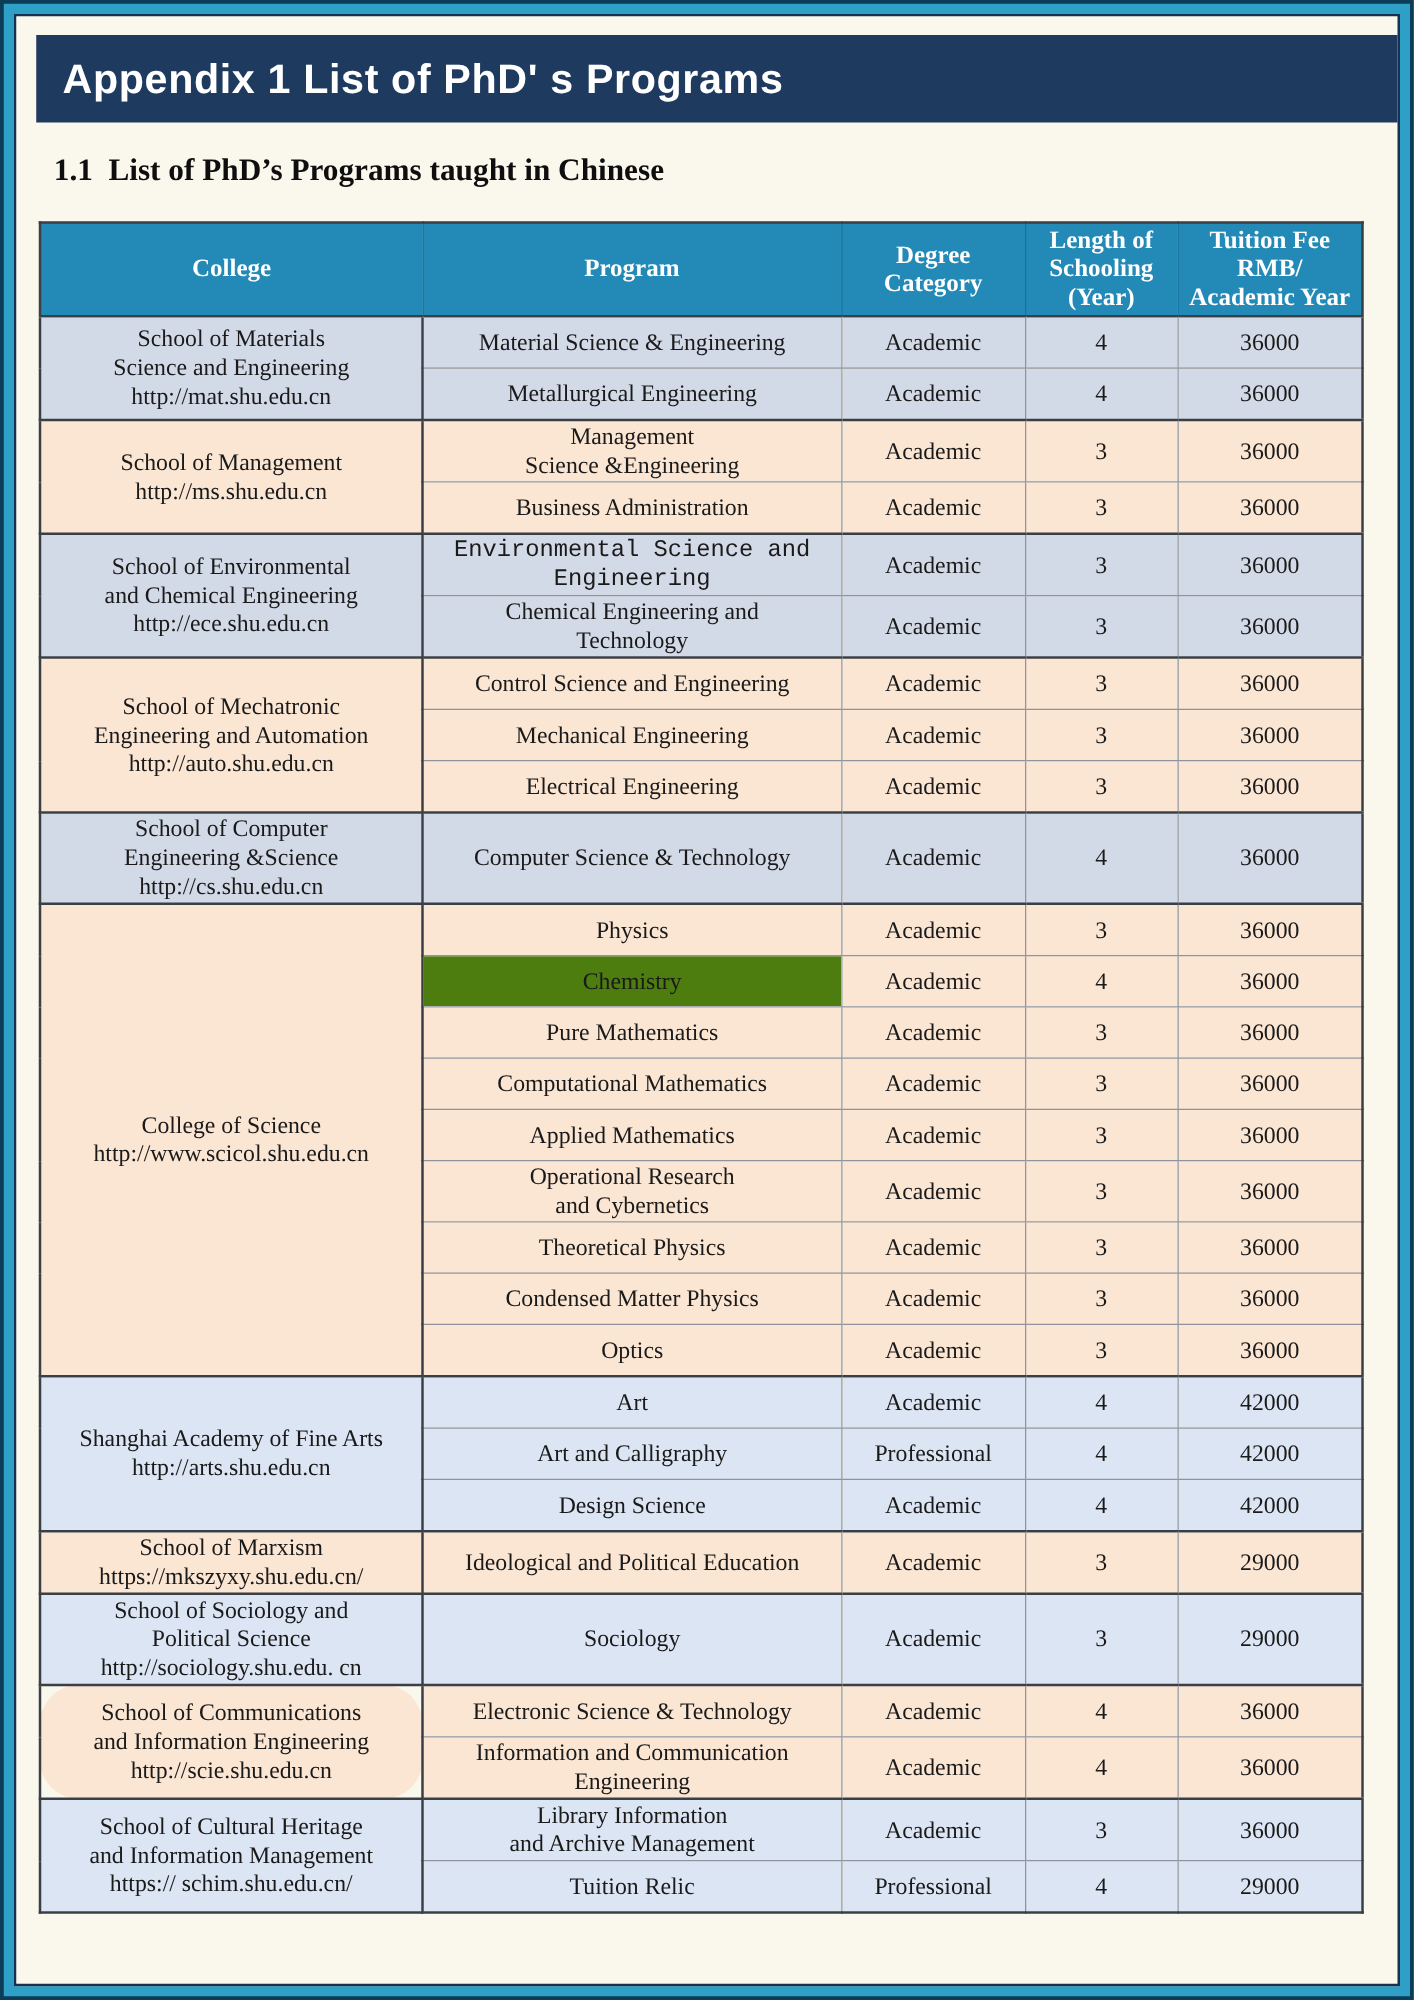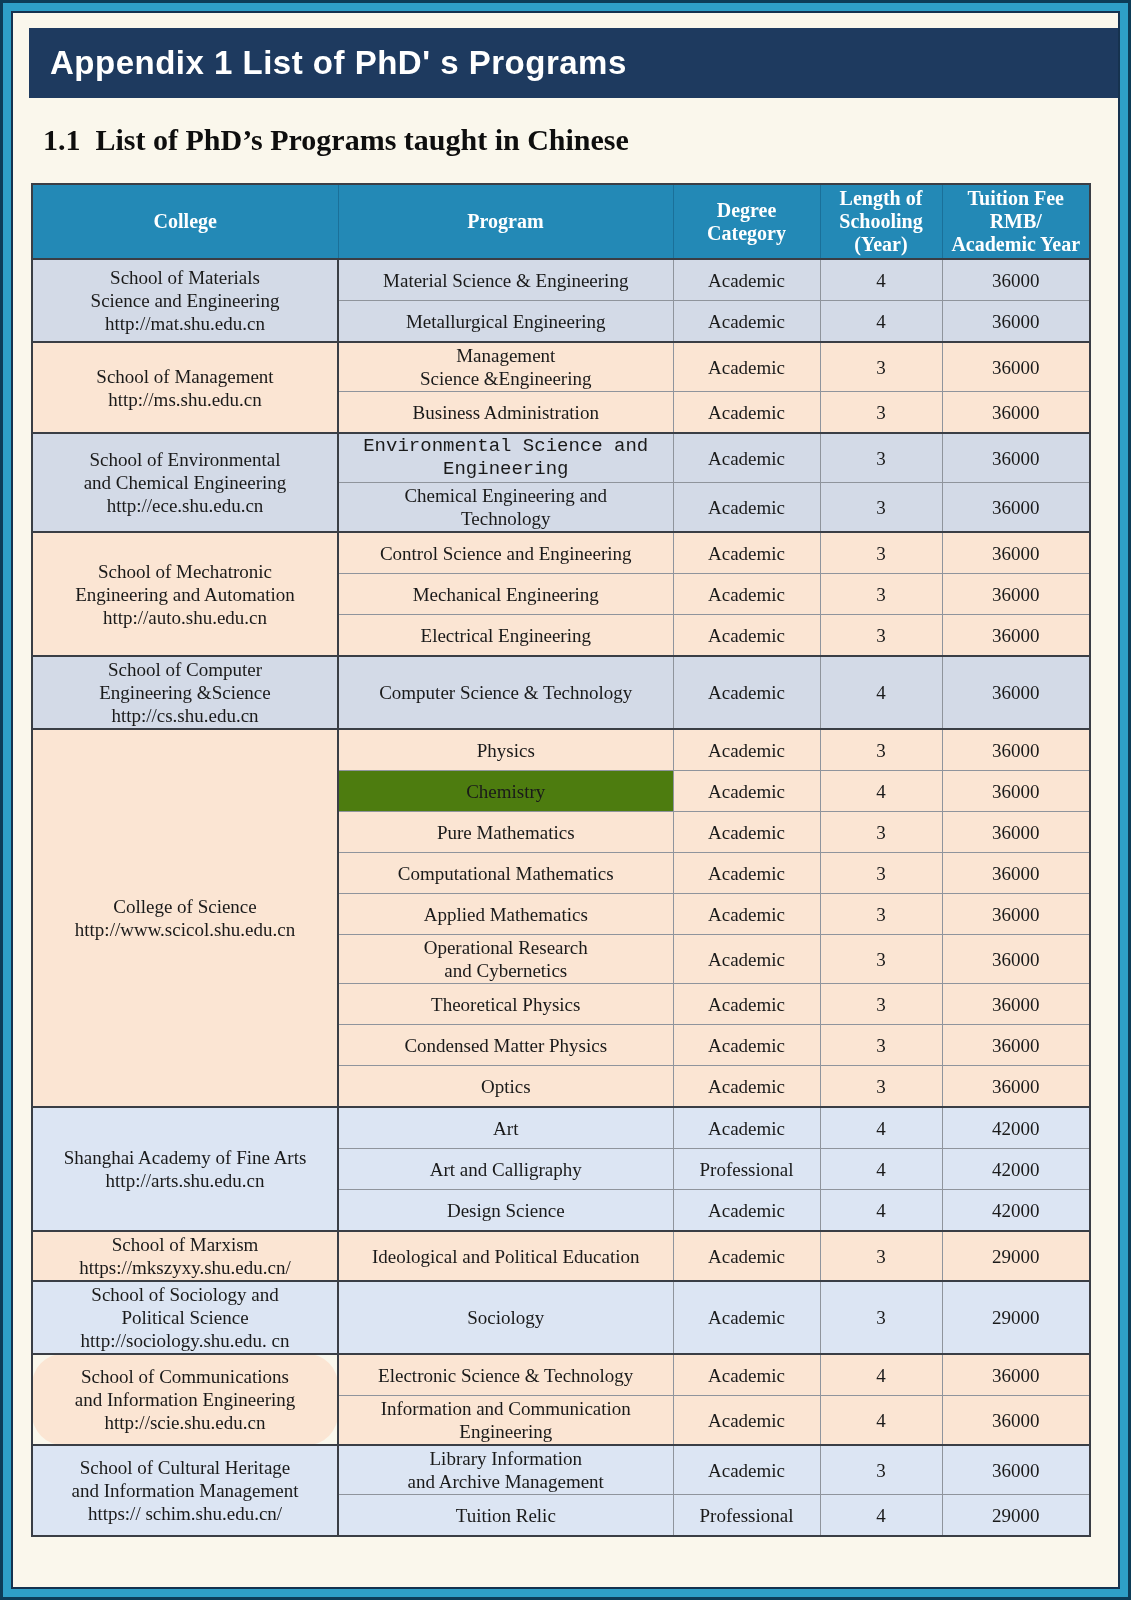--- a/index.html
+++ b/index.html
@@ -32,21 +32,21 @@
   }
   .banner span {
     color: #FFFFFF;
     font-family: "Liberation Sans", "DejaVu Sans", sans-serif;
     font-weight: bold;
     font-size: 33px;
     letter-spacing: 0.5px;
   }
   .section-title {
     margin: 25px 0 0 30px;
-    font-size: 30px;
+    font-size: 25px;
     font-weight: bold;
     color: #0E0E0E;
     white-space: pre-line;
   }
   table.programs {
     margin: 26px 0 0 18px;
     width: 1058px;
     table-layout: fixed;
     border-collapse: collapse;
     border: 2px solid #3A3E45;

